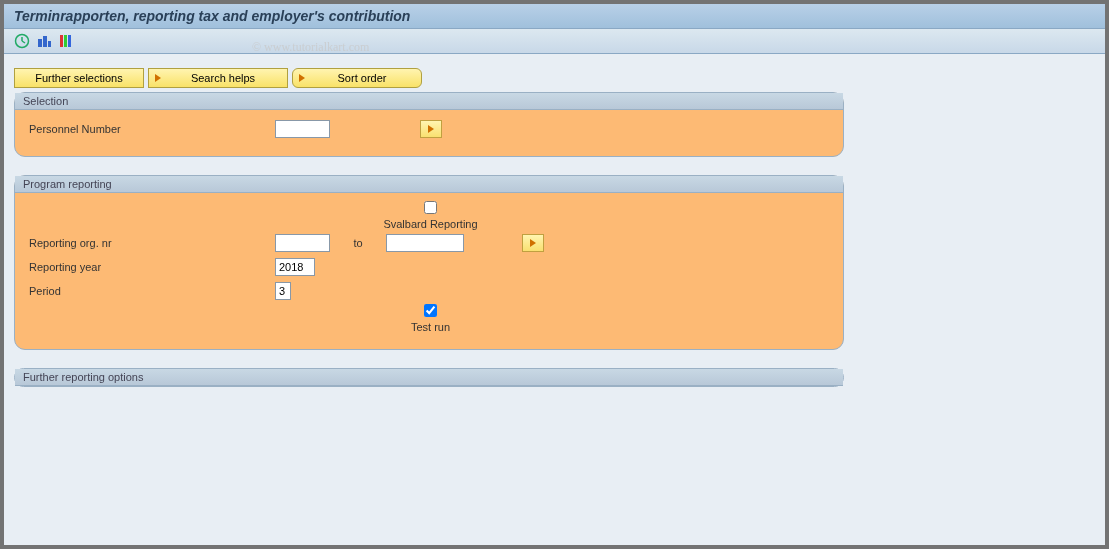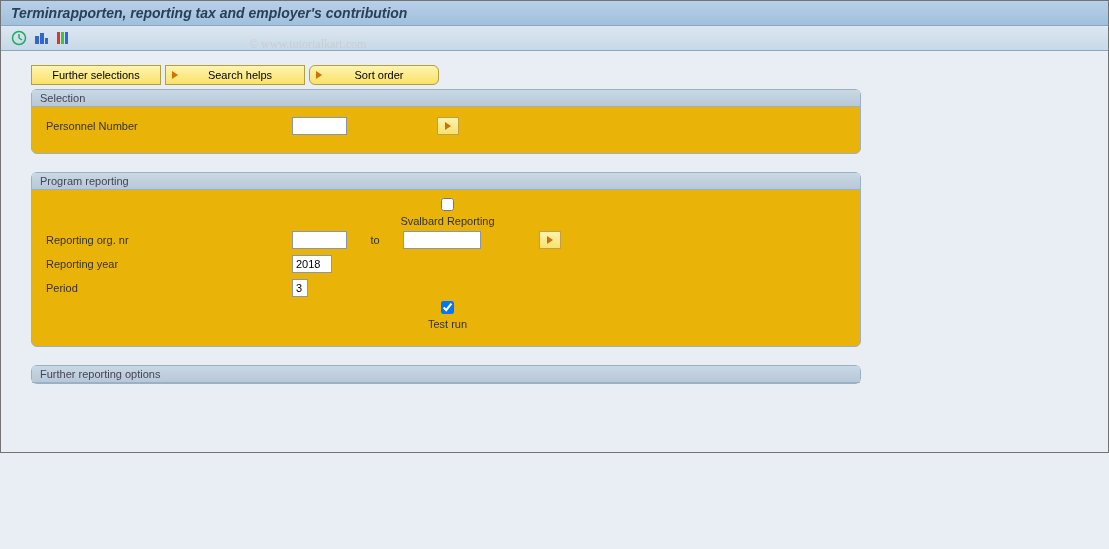--- a/index.html
+++ b/index.html
@@ -27,21 +27,20 @@
       border-bottom: 1px solid #8aa8c4;
       display: flex;
       gap: 6px;
       align-items: center;
     }
     .tb-icon { width: 16px; height: 16px; display:inline-block; }
     .tb-exec { position: relative; }
     .tb-exec svg { width:16px; height:16px; }
     .content {
       padding: 14px 10px 10px 10px;
-      margin-left: 20px;
     }
     .button-row {
       display: flex;
       gap: 4px;
       margin-bottom: 4px;
     }
     .yellow-btn {
       background: linear-gradient(to bottom, #fff4b0, #f9e268);
       border: 1px solid #b0a040;
       padding: 2px 10px;
@@ -51,23 +50,23 @@
       cursor: pointer;
       height: 20px;
       line-height: 14px;
       display: flex;
       align-items: center;
       justify-content: center;
       gap: 8px;
     }
     .group {
       border: 1px solid #9ab0c4;
-      background: #eab308;
+      background: #fdba74;
       margin-bottom: 18px;
-      border-radius: 6px;
+      border-radius: 11px;
       width: 830px;
     }
     .group-title {
       background: linear-gradient(to bottom, #c8d8e4, #b8c8d8);
       padding: 2px 8px;
       font-size: 11px;
       color: #445;
       border-bottom: 1px solid #9ab0c4;
     }
     .group-body {
@@ -110,21 +109,21 @@
     input[type="checkbox"] { width:13px; height:13px; }
     .watermark {
       position: absolute;
       top: 36px;
       left: 248px;
       color: rgba(200,200,200,0.75);
       font-size: 12px;
       font-family: Georgia, serif;
       pointer-events: none;
     }
-    .frame-border { border:1px solid #737373; width:1109px; height:453px; position:relative; }
+    .frame-border { border:4px solid #737373; width:1109px; height:549px; position:relative; }
   </style>
 </head>
 <body>
 <div class="frame-border">
 
 <div class="title-bar">
   <span>Terminrapporten, reporting tax and employer's contribution</span>
 </div>
 
 <div class="toolbar">

